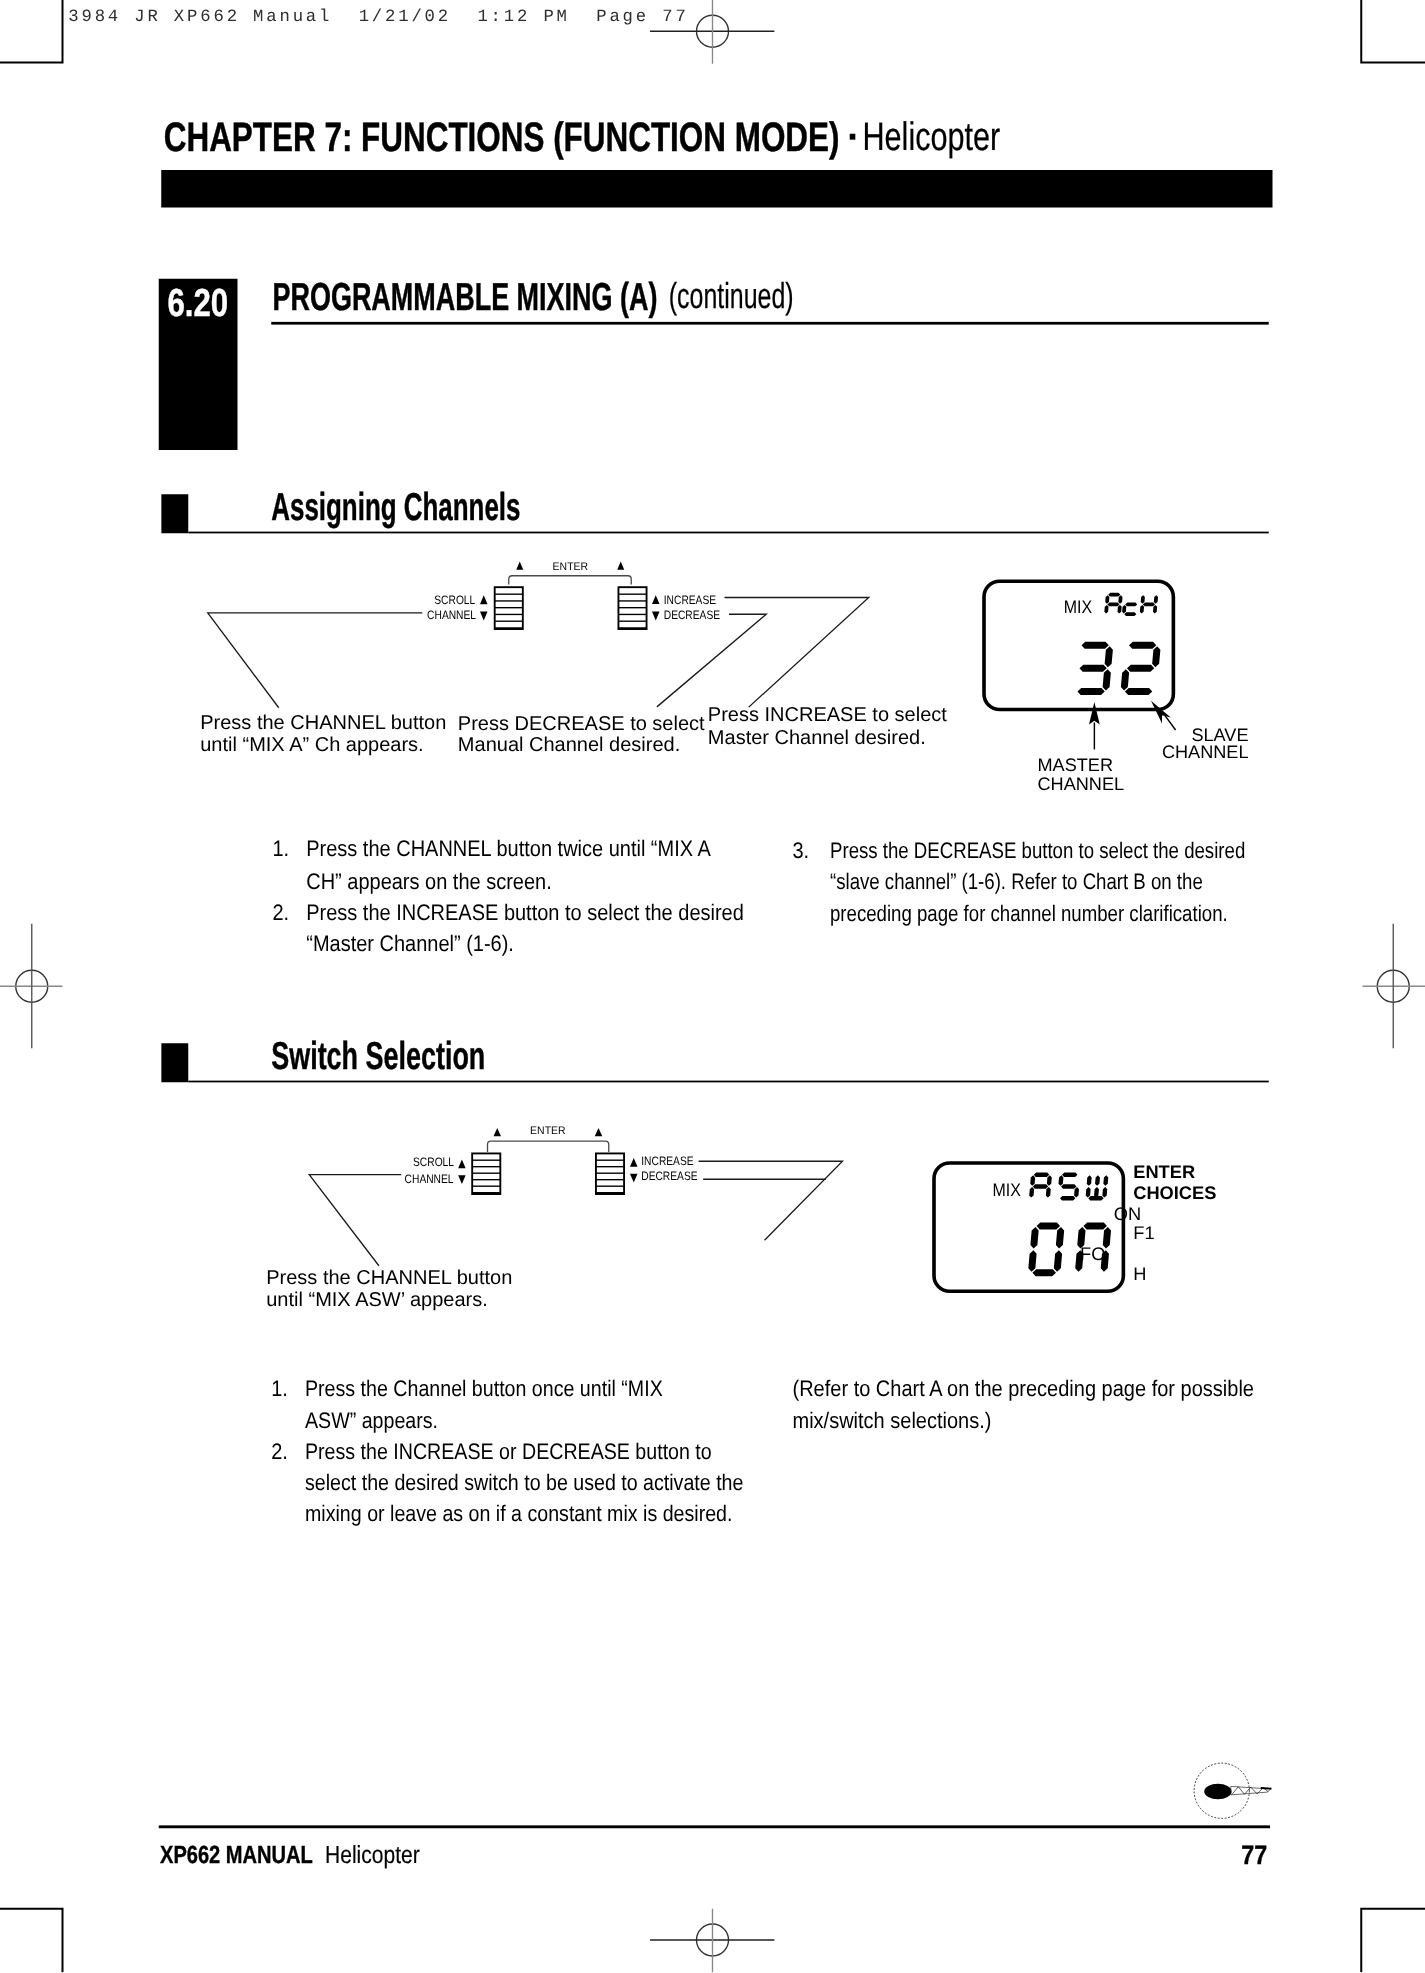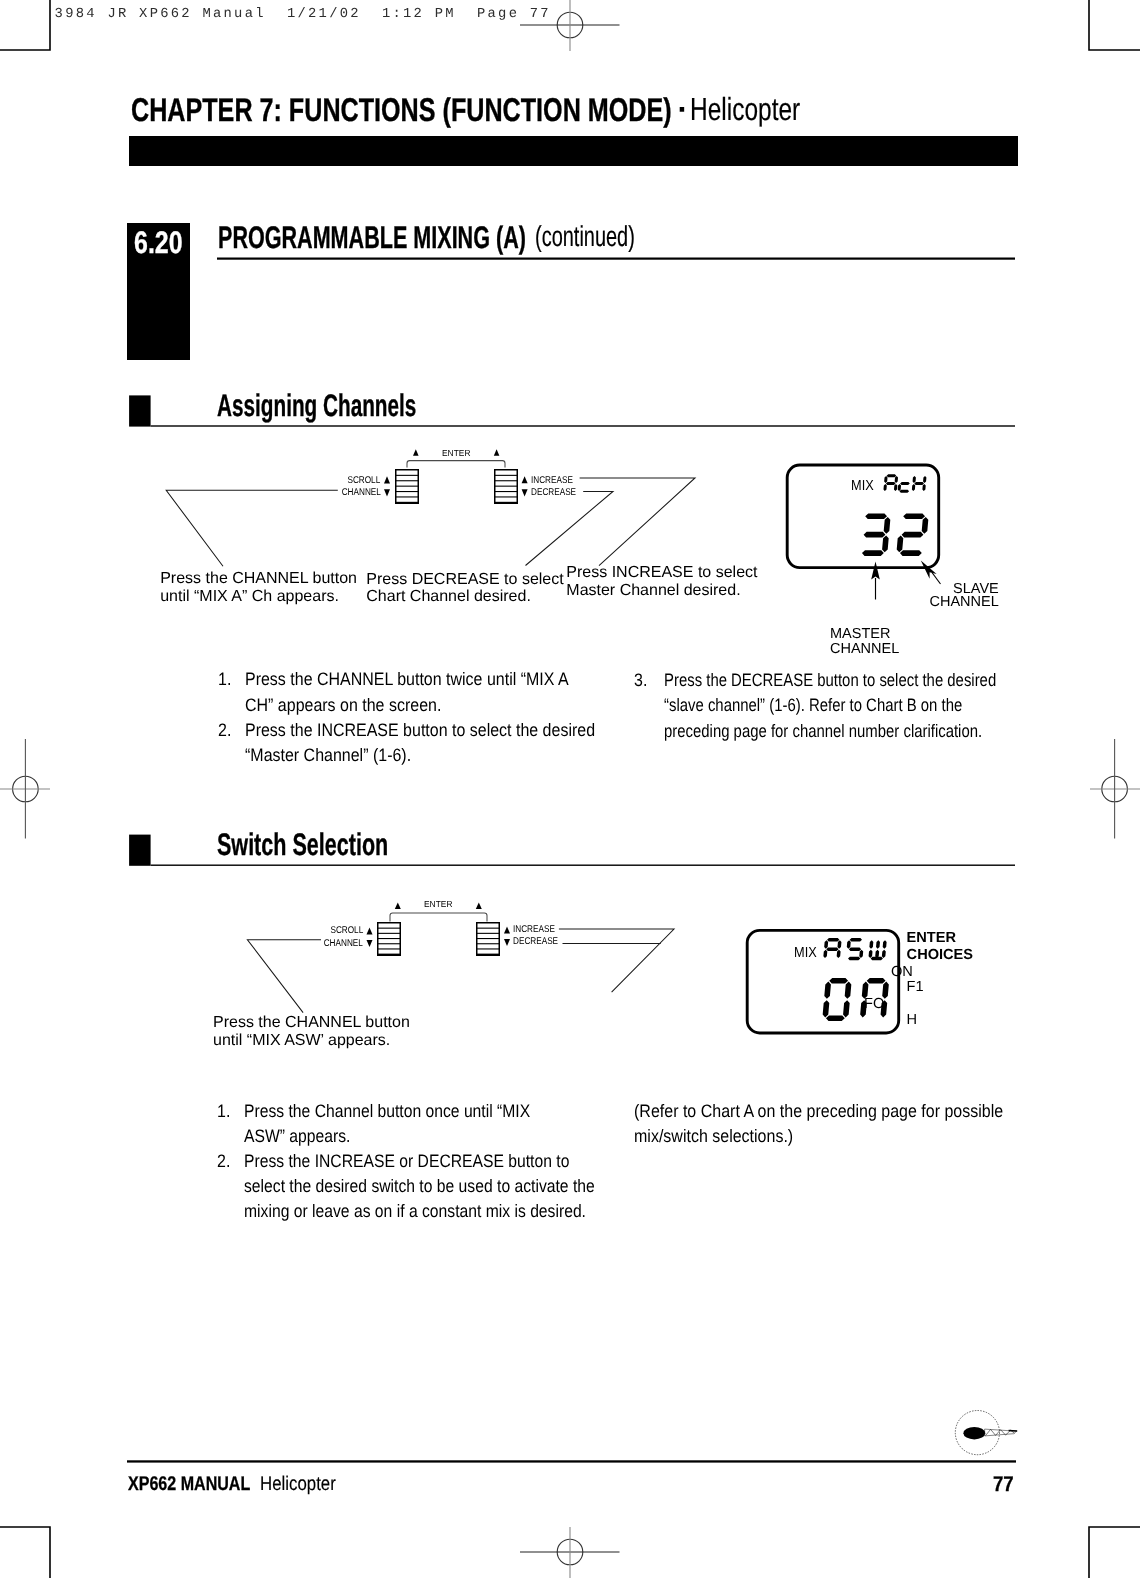--- a/index.html
+++ b/index.html
@@ -223,28 +223,28 @@
 
   <div class="t enterlab" style="left:442px;top:448.6px">ENTER</div>
   <div class="t dlab dlabR" style="right:759.4px;top:476.4px">SCROLL</div>
   <div class="t dlab dlabR" style="right:759.4px;top:488.3px">CHANNEL</div>
   <div class="t dlab" style="left:531.1px;top:476.3px">INCREASE</div>
   <div class="t dlab" style="left:531.1px;top:488.3px">DECREASE</div>
 
   <div class="t callout" style="left:160.2px;top:570.4px">Press the CHANNEL button
 until “MIX A” Ch appears.</div>
   <div class="t callout" style="left:366.3px;top:570.7px">Press DECREASE to select
-Chart Channel desired.</div>
+Manual Channel desired.</div>
   <div class="t callout" style="left:566.3px;top:564px">Press INCREASE to select
 Master Channel desired.</div>
 
   <div class="t lcdMix" style="left:850.5px;top:479.3px">MIX</div>
   <div class="t lcdMix" style="left:793.6px;top:946.1px">MIX</div>
 
-  <div class="t ptr" style="left:830px;top:627px">MASTER
+  <div class="t ptr" style="left:830px;top:606px">MASTER
 CHANNEL</div>
   <div class="t ptr2" style="left:929.5px;top:582.8px">SLAVE
 CHANNEL</div>
 
   <div class="t enterlab" style="left:423.5px;top:899.6px">ENTER</div>
   <div class="t dlab dlabR" style="right:777.2px;top:926.2px">SCROLL</div>
   <div class="t dlab dlabR" style="right:777.2px;top:938.5px">CHANNEL</div>
   <div class="t dlab" style="left:513.2px;top:924.9px">INCREASE</div>
   <div class="t dlab" style="left:513.2px;top:937.2px">DECREASE</div>
 

